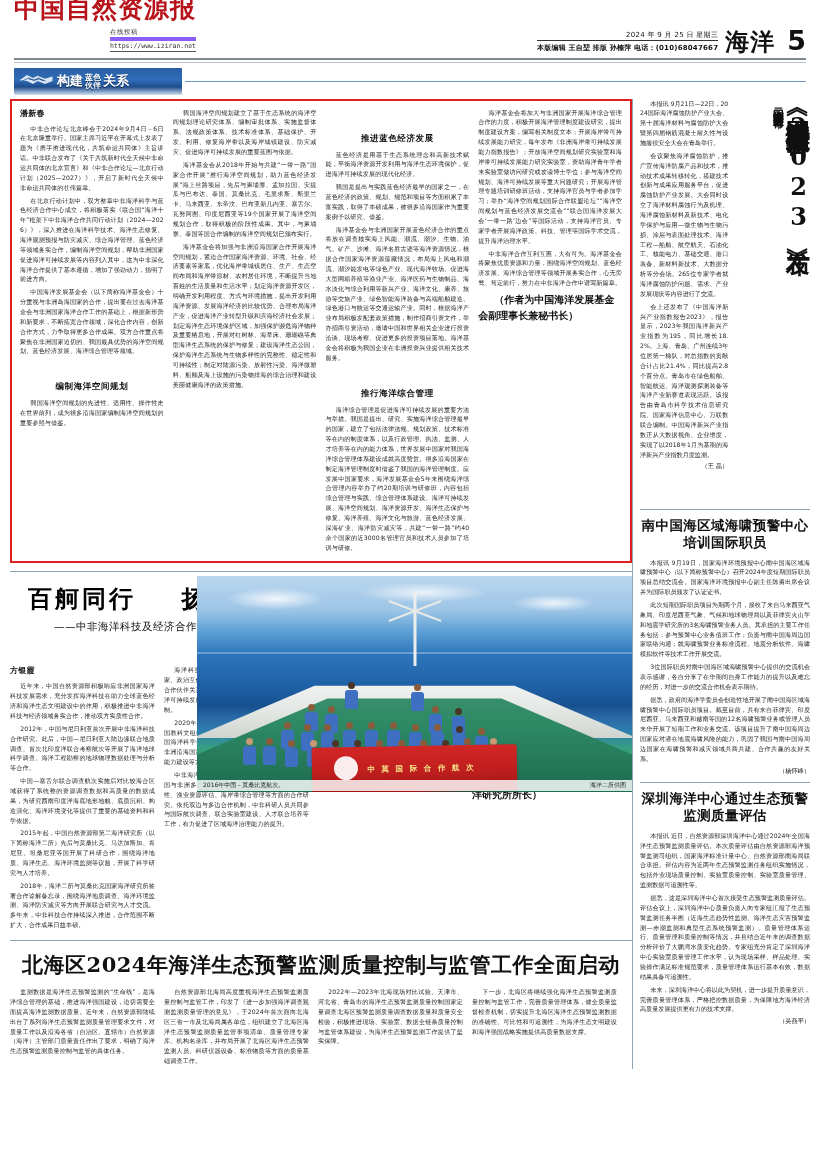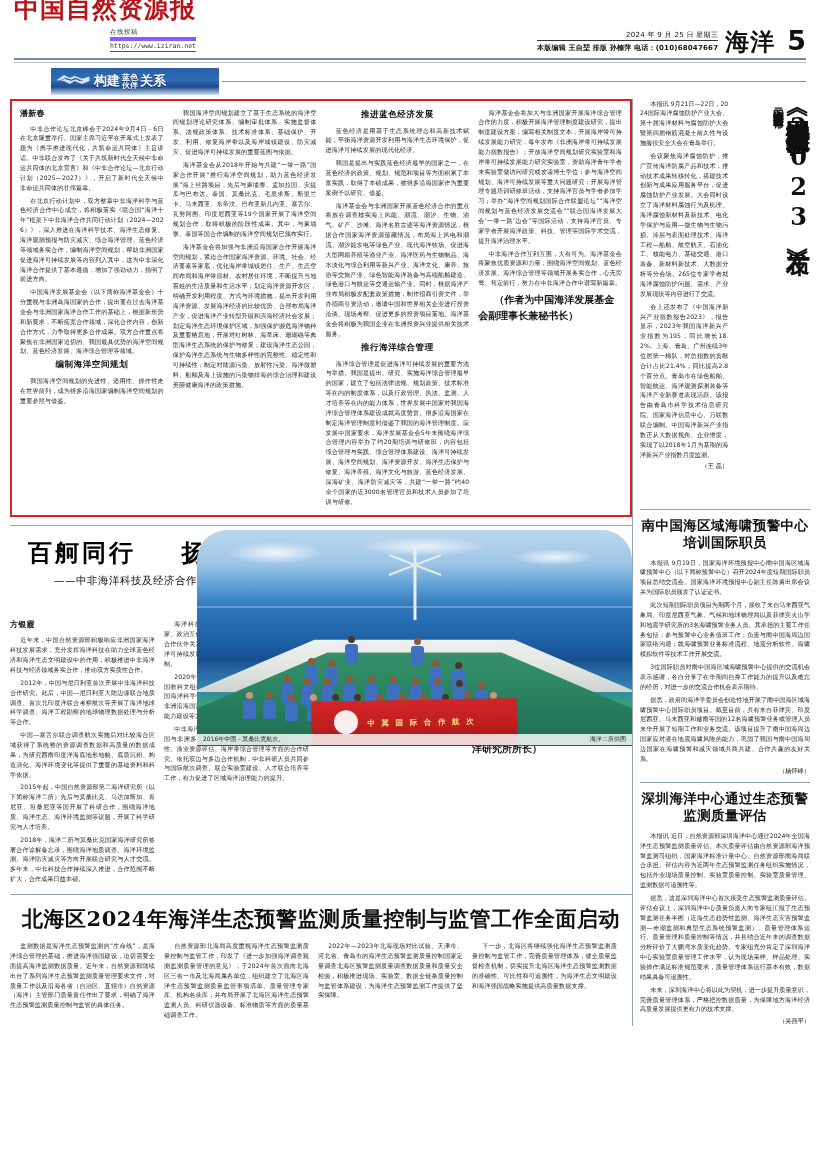--- a/index.html
+++ b/index.html
@@ -36,21 +36,21 @@
   }
   .section-num { font-family:"DejaVu Sans","Liberation Sans",sans-serif; font-weight:700; font-size:27px; line-height:.9; }
   .mast-rule { border-top:2px solid #7c8a93; margin:4px 4px 0 4px; }
   .mast-rule2 { border-top:1px solid #b9c3c9; margin:1.5px 4px 0 4px; }
 
   
   .banner-row { display:flex; align-items:center; gap:0; margin:5px 4px 0 4px; }
   .banner {
     width:168px; height:27px; position:relative; overflow:hidden;
     background: linear-gradient(180deg,#2b5fa4 0%, #2f6cb8 45%, #1e4c8c 70%, #cfe0f2 100%);
-    border-radius:1px; display:flex; align-items:center; padding-left:4px; gap:3px;margin-left:37px;
+    border-radius:1px; display:flex; align-items:center; padding-left:4px; gap:3px;
   }
   .hand-ico { width:36px; height:20px; flex:none; }
   .banner-txt { display:flex; align-items:center; gap:2px; }
   .bt-a, .bt-c {
     color:#fff; font-family:"DejaVu Serif","Liberation Serif",serif;
     font-weight:700; font-size:13px; letter-spacing:0px;
     text-shadow: 0 1px 0 #0c2c57;
   }
   .bt-b {
     color:#ffffff; font-family:"DejaVu Serif","Liberation Serif",serif; font-weight:700;
@@ -68,21 +68,21 @@
   .lead-title {
     text-align:center; font-family:"DejaVu Sans","Liberation Sans",sans-serif;
     font-weight:700; font-size:33px; letter-spacing:1px; line-height:1.12;
     margin: 4px 0 9px 0; color:#000;
   }
   .lead-cols { display:flex; gap:9px; }
   .lead-col { width:145px; }
   .byline { font-weight:700; font-size:8px; margin-bottom:5px; letter-spacing:.3px; }
   .subhead {
     text-align:center; font-weight:700; font-size:8.5px; letter-spacing:.6px;
-    margin:1px 0 5px 0;
+    margin:25px 0 5px 0;
   }
   .attrib { font-weight:700; font-size:10px; line-height:1.6; text-indent:1.6em; margin-top:4px;}
 
   
   p.bt {
     font-size:6.1px; line-height:1.62; text-align:justify; margin:0 0 3px 0;
     text-indent:1.7em; color:#1c1c1c; letter-spacing:.02em;
     word-break: break-all;
   }
 
@@ -90,21 +90,20 @@
   .feature { margin-top:8px; border-top:1px solid #8fa4b3; padding-top:7px; }
   .feat-head { position:relative; height:74px; }
   .feat-title {
     font-family:"DejaVu Sans","Liberation Sans",sans-serif; font-weight:700;
     font-size:24px; letter-spacing:3px; margin:4px 0 0 18px; color:#000;
   }
   .feat-sub { font-size:10.5px; margin:5px 0 0 44px; letter-spacing:.5px; color:#111; font-weight:500;}
   .photo-wrap { position:absolute; right:0; top:-7px; width:435px; height:216px; overflow:hidden; }
   .photo { position:relative; width:435px; height:216px;
     background: linear-gradient(180deg,#bcd7ef 0%, #9cc4e6 16%, #5c9fd4 26%, #2d76bb 36%, #1e5fa4 52%, #17508f 60%, #2a6aa8 66%, #2f7fb0 72%, #38a07e 80%, #2e8f72 100%);
-    border-radius: 30px;
   }
   .photo .clouds { position:absolute; top:4px; left:0; right:0; height:42px;
     background: radial-gradient(ellipse 70px 16px at 18% 45%, rgba(255,255,255,.85), rgba(255,255,255,0) 70%),
                 radial-gradient(ellipse 90px 14px at 52% 30%, rgba(255,255,255,.75), rgba(255,255,255,0) 72%),
                 radial-gradient(ellipse 60px 12px at 82% 55%, rgba(255,255,255,.8), rgba(255,255,255,0) 70%);
   }
   .photo .horizon { position:absolute; top:76px; left:0; right:0; height:2px; background:rgba(255,255,255,.28); }
   .photo .deck {
     position:absolute; bottom:0; left:0; right:0; height:100px;
     background: linear-gradient(180deg, #3a8f6e 0%, #2e8a65 30%, #25795a 70%, #1d6b50 100%);

